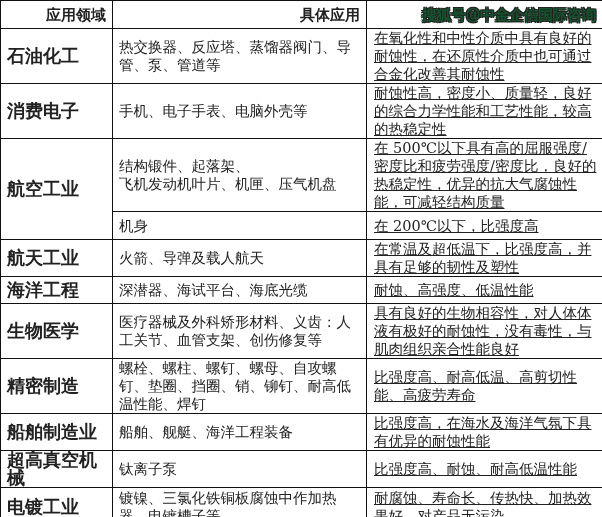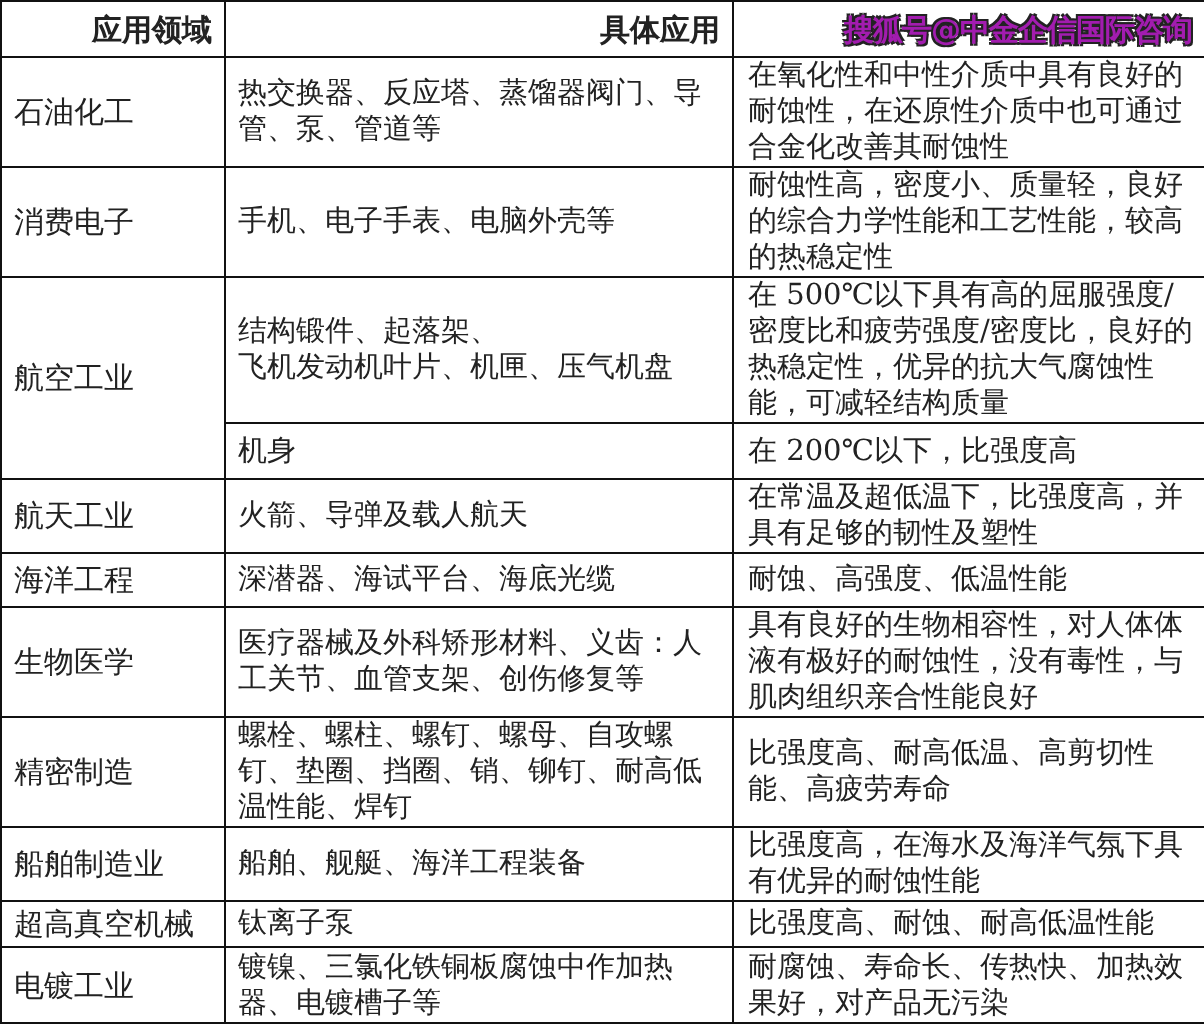--- a/index.html
+++ b/index.html
@@ -4,24 +4,24 @@
 <style>
   html, body { margin: 0; padding: 0; background: #ffffff; }
   body { width: 602px; height: 517px; overflow: hidden; position: relative;
          font-family: "DejaVu Serif", "Liberation Serif", serif; color: #222; }
   table { border-collapse: collapse; position: absolute; left: 0; top: 0; width: 602px; table-layout: fixed; }
   td, th { border: 1.5px solid #111; padding: 0 6px; font-size: 14.5px; line-height: 18px; vertical-align: middle; text-align: left; }
   th { font-family: "DejaVu Sans", "Liberation Sans", sans-serif; font-weight: bold; text-align: right; font-size: 15px; height: 27px; }
   col.c1 { width: 112px; }
   col.c2 { width: 254px; }
   col.c3 { width: 236px; }
-  .wm { font-family: "DejaVu Sans", "Liberation Sans", sans-serif; color: #a21caf; font-weight: bold;
+  .wm { font-family: "DejaVu Sans", "Liberation Sans", sans-serif; color: #14532d; font-weight: bold;
         text-shadow: -1px -1px 0 #222, 1px -1px 0 #222, -1px 1px 0 #222, 1px 1px 0 #222; letter-spacing: -0.5px; font-size: 15px; }
-  td.domain { font-size: 15px; }
-  td.desc { padding-left: 7px; padding-right: 4px; }
+  td.domain { font-size: 18px; font-weight: bold; }
+  td.desc { padding-left: 7px; padding-right: 4px; text-decoration: underline; }
 </style>
 </head>
 <body>
 
 <table>
   <colgroup>
       <col class="c1">
       <col class="c2">
       <col class="c3">
     </colgroup>

